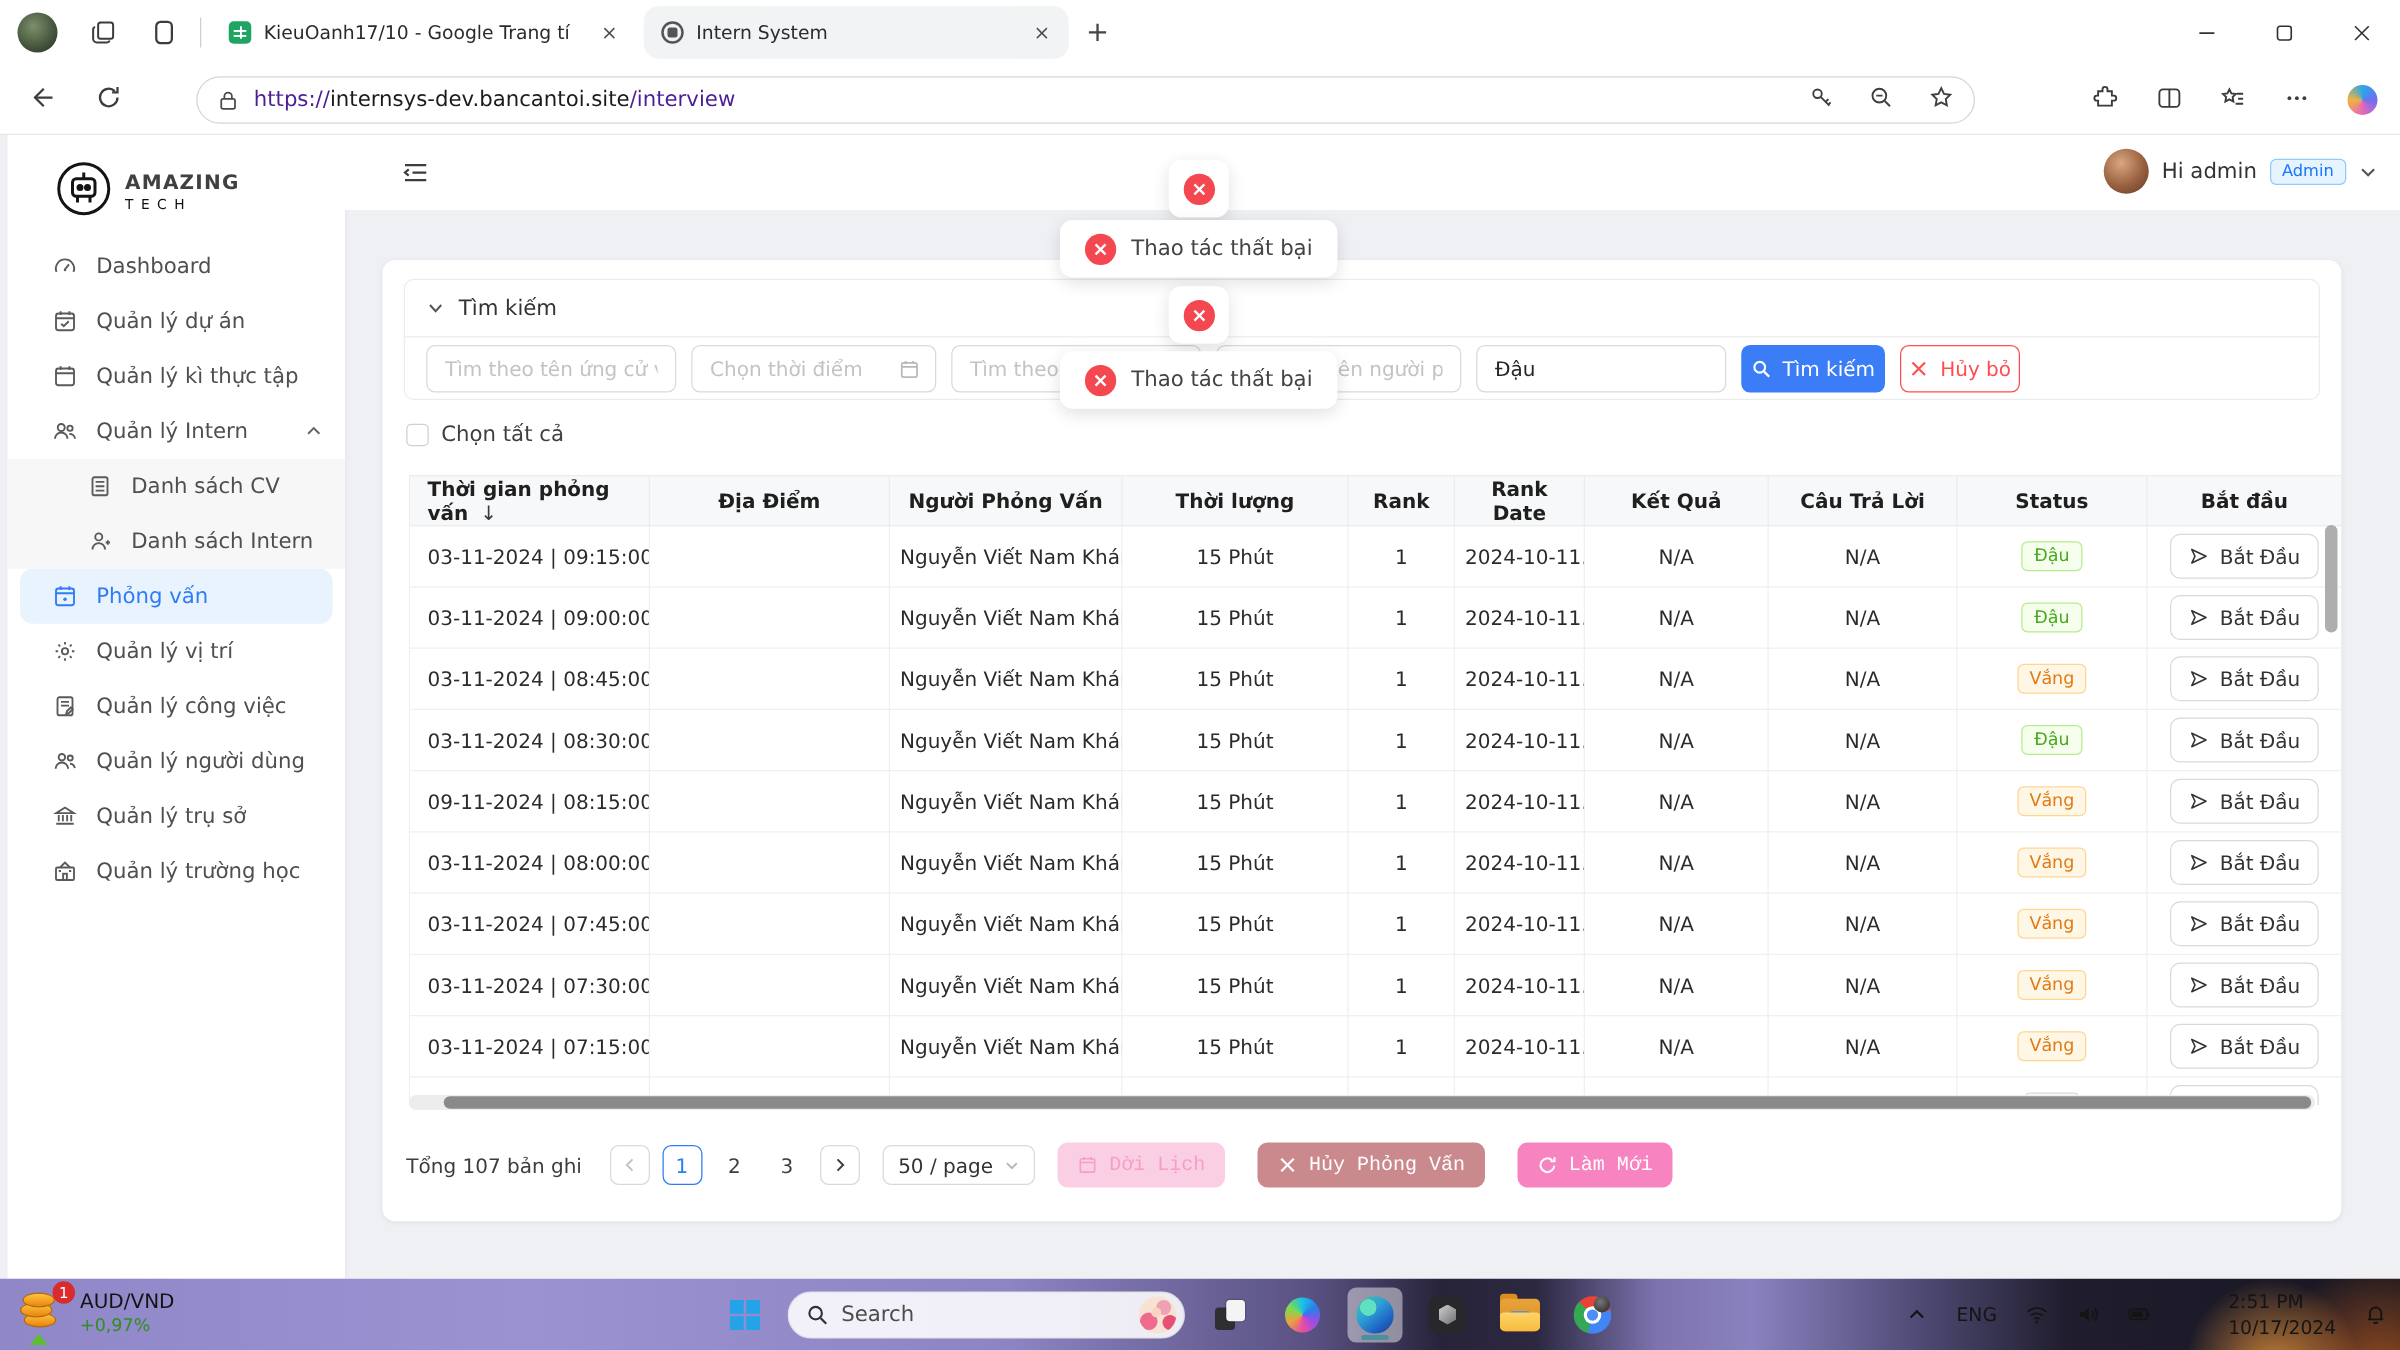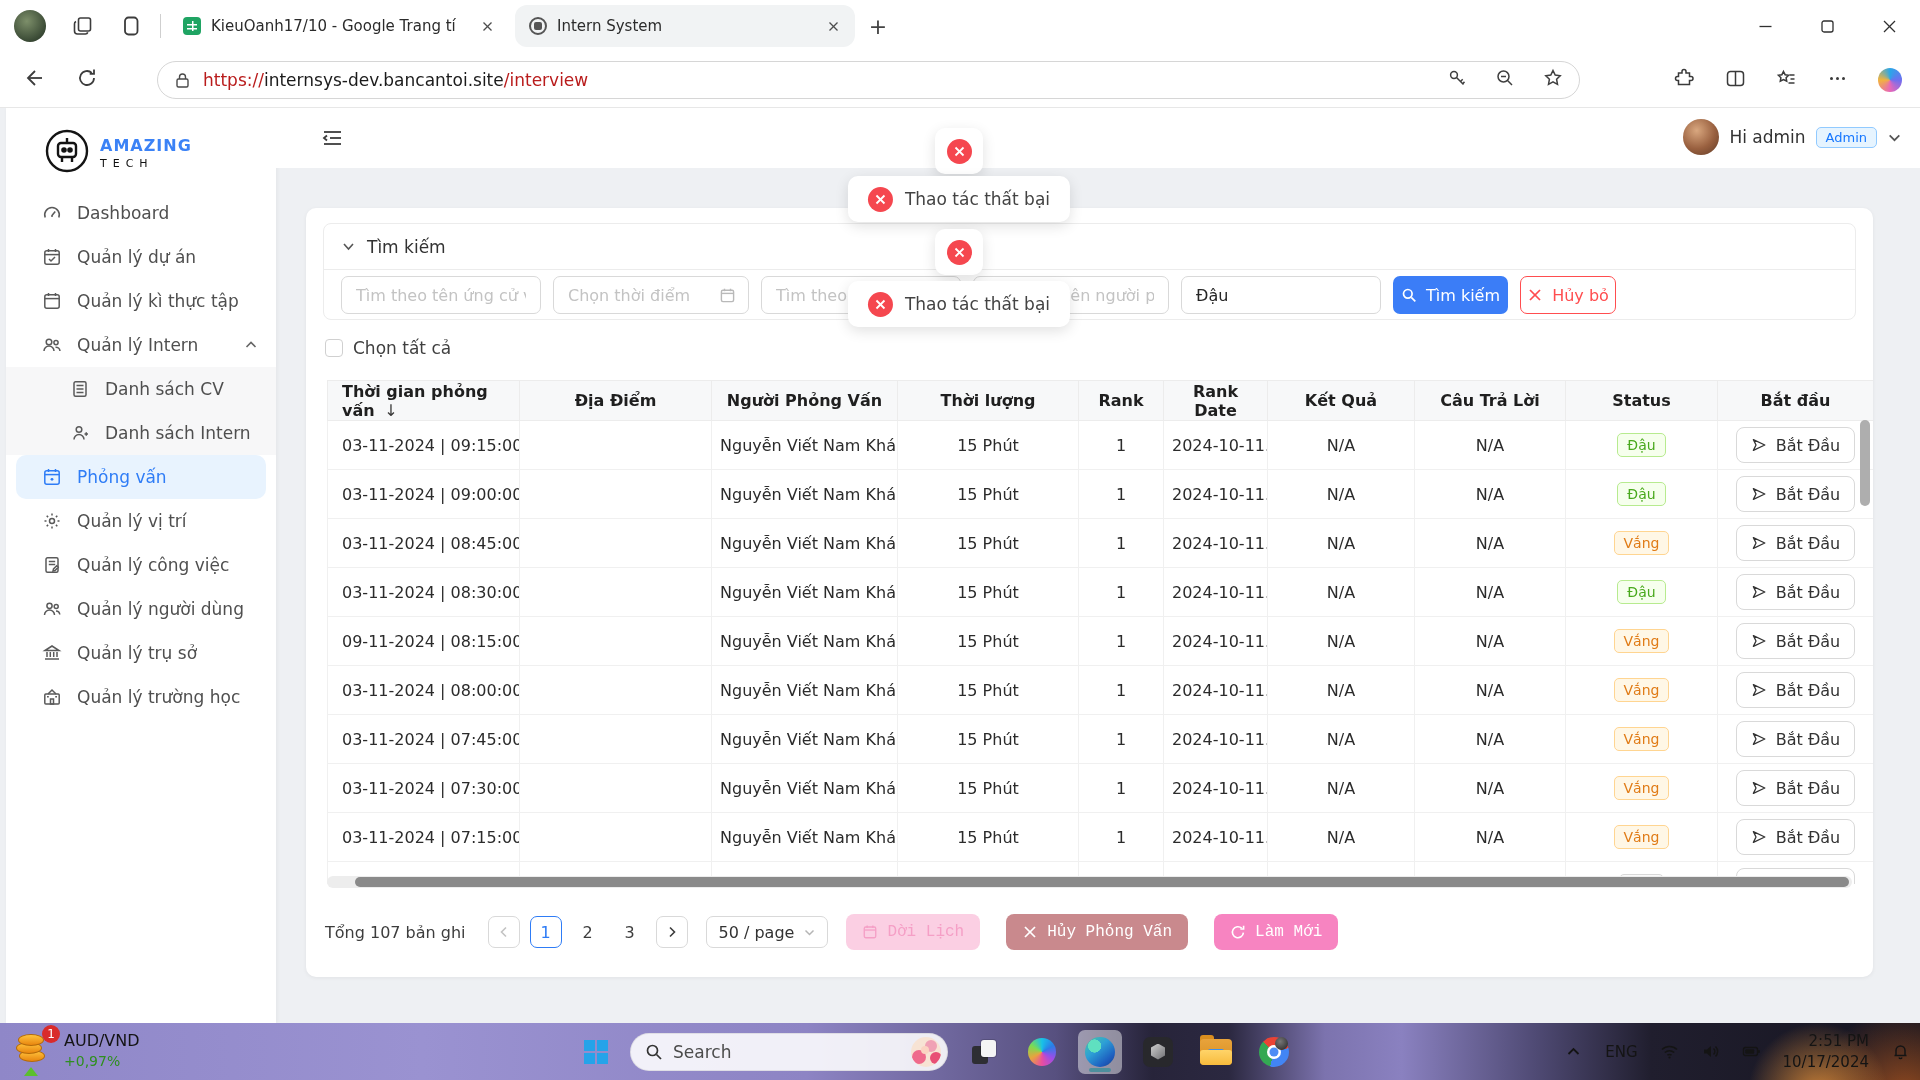--- a/index.html
+++ b/index.html
@@ -30,33 +30,33 @@
   .win-btn{width:62px;height:52px;display:flex;align-items:center;justify-content:center;color:#303030;}
   .win-btn svg{width:15px;height:15px;}
 
   .toolbar{position:absolute;top:52px;left:0;right:0;height:56px;background:#fff;border-bottom:1px solid #e7e7e7;}
   .nav-btns{position:absolute;left:22px;top:9px;height:38px;display:flex;align-items:center;gap:32px;color:#3c3c3c;}
   .nav-btns svg{width:22px;height:22px;}
   .addr{position:absolute;left:157px;top:9px;width:1423px;height:38px;border:1px solid #d6d6d6;border-radius:19px;display:flex;align-items:center;padding:0 16px;background:#fff;}
   .addr .lock{color:#4a4a4a;margin-right:12px;display:flex;}
   .addr .lock svg{width:17px;height:17px;}
   .url{font-size:17px;color:#1b1b1b;white-space:nowrap;}
-  .url .dim{color:#b91c1c;}
+  .url .dim{color:#4c1d95;}
   .addr-right{margin-left:auto;display:flex;align-items:center;gap:28px;color:#3f3f3f;}
   .addr-right svg{width:20px;height:20px;}
   .tool-right{position:absolute;right:10px;top:9px;height:38px;display:flex;align-items:center;gap:30px;color:#3a3a3a;padding-right:8px;}
   .tool-right svg{width:21px;height:21px;}
   .copilot-orb{width:24px;height:24px;border-radius:50%;background:conic-gradient(#2aa7e8,#6f6ff0,#e867b8,#f2b33e,#2aa7e8);}
 
   
   .app{position:absolute;top:108px;left:0;right:0;bottom:57px;background:#eef0f3;overflow:hidden;}
   .sidebar{position:absolute;left:6px;top:0;bottom:0;width:270px;background:#fff;box-shadow:1px 0 4px rgba(0,0,0,.05);}
   .logo{display:flex;align-items:center;gap:10px;padding:20px 0 6px 38px;}
   .logo-robot svg{width:46px;height:46px;color:#141414;}
-  .logo-text .l1{font-size:16px;font-weight:bold;letter-spacing:1px;color:#3b82f6;}
+  .logo-text .l1{font-size:16px;font-weight:bold;letter-spacing:1px;color:#404040;}
   .logo-text .l2{font-size:11px;letter-spacing:6px;color:#111;margin-top:2px;}
   .menu{position:absolute;top:83px;left:0;right:0;}
   .menu-item{height:44px;display:flex;align-items:center;gap:15px;padding:0 18px 0 36px;font-size:17px;color:#4f4f4f;cursor:pointer;}
   .menu-item .mi-icon{width:20px;height:20px;flex:none;display:flex;color:#5a5a5a;}
   .menu-item .mi-icon svg{width:20px;height:20px;}
   .menu-item .mi-caret{margin-left:auto;color:#666;display:flex;}
   .menu-item .mi-caret svg{width:14px;height:14px;}
   .sub-block{background:#f7f7f8;}
   .menu-item.sub{padding-left:64px;}
   .menu-item.active{background:#e8f3fe;color:#2e7cf6;border-radius:10px;margin:0 10px;padding-left:26px;}
@@ -163,21 +163,21 @@
   .folder-ic .doc{position:absolute;left:8px;bottom:9px;width:16px;height:7px;background:#3f8fe8;border-radius:2px;}
   .chrome-tb{width:30px;height:30px;border-radius:50%;background:conic-gradient(from -45deg,#ea4335 0 120deg,#4285f4 0 240deg,#34a853 0 360deg);position:relative;}
   .chrome-tb:before{content:"";position:absolute;left:50%;top:50%;transform:translate(-50%,-50%);width:14px;height:14px;background:#fff;border-radius:50%;}
   .chrome-tb:after{content:"";position:absolute;left:50%;top:50%;transform:translate(-50%,-50%);width:9px;height:9px;background:#4e8df5;border-radius:50%;}
   .chrome-badge{position:absolute;right:3px;top:2px;width:13px;height:13px;border-radius:50%;background:radial-gradient(circle at 40% 35%,#777,#222);}
   .chrome-tb-wrap{position:relative;width:34px;height:34px;display:flex;align-items:center;justify-content:center;}
   .tray{position:absolute;right:10px;top:0;height:57px;display:flex;align-items:center;gap:22px;color:#141414;}
   .tray .t-ic{display:flex;align-items:center;justify-content:center;cursor:pointer;}
   .tray svg{width:19px;height:19px;}
   .tray .lang{font-size:15px;cursor:pointer;}
-  .clockblk{text-align:right;font-size:15px;line-height:1.35;cursor:pointer;}
+  .clockblk{font-size:15px;line-height:1.35;cursor:pointer;margin-left:40px;}
 </style>
 </head>
 <body>
 
 <div class="screen">
 
   <div class="tabstrip">
     <div class="tab-left-icons">
       <div class="profile-avatar"></div>
       <div class="chrome-ic">

